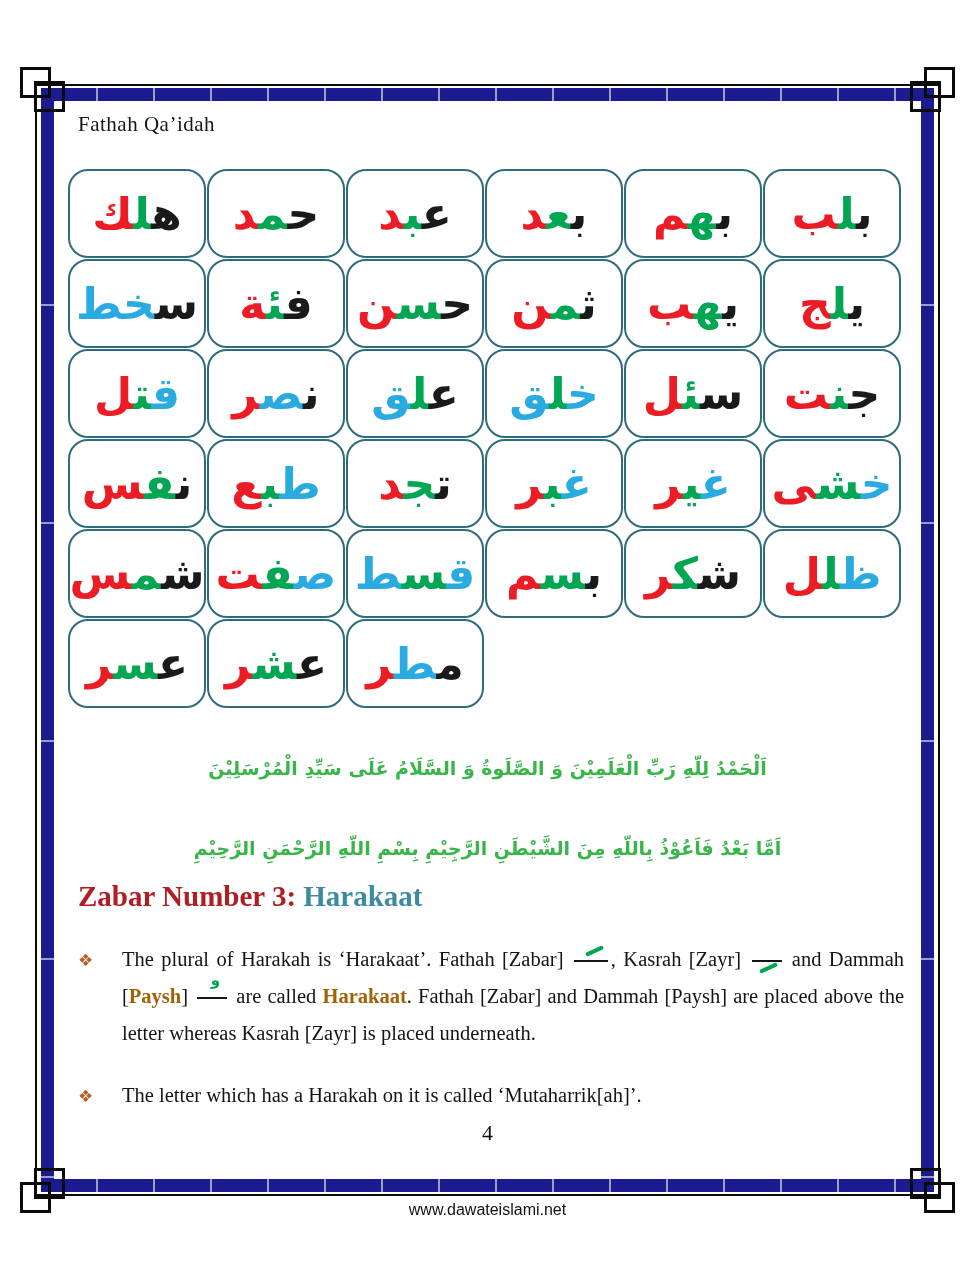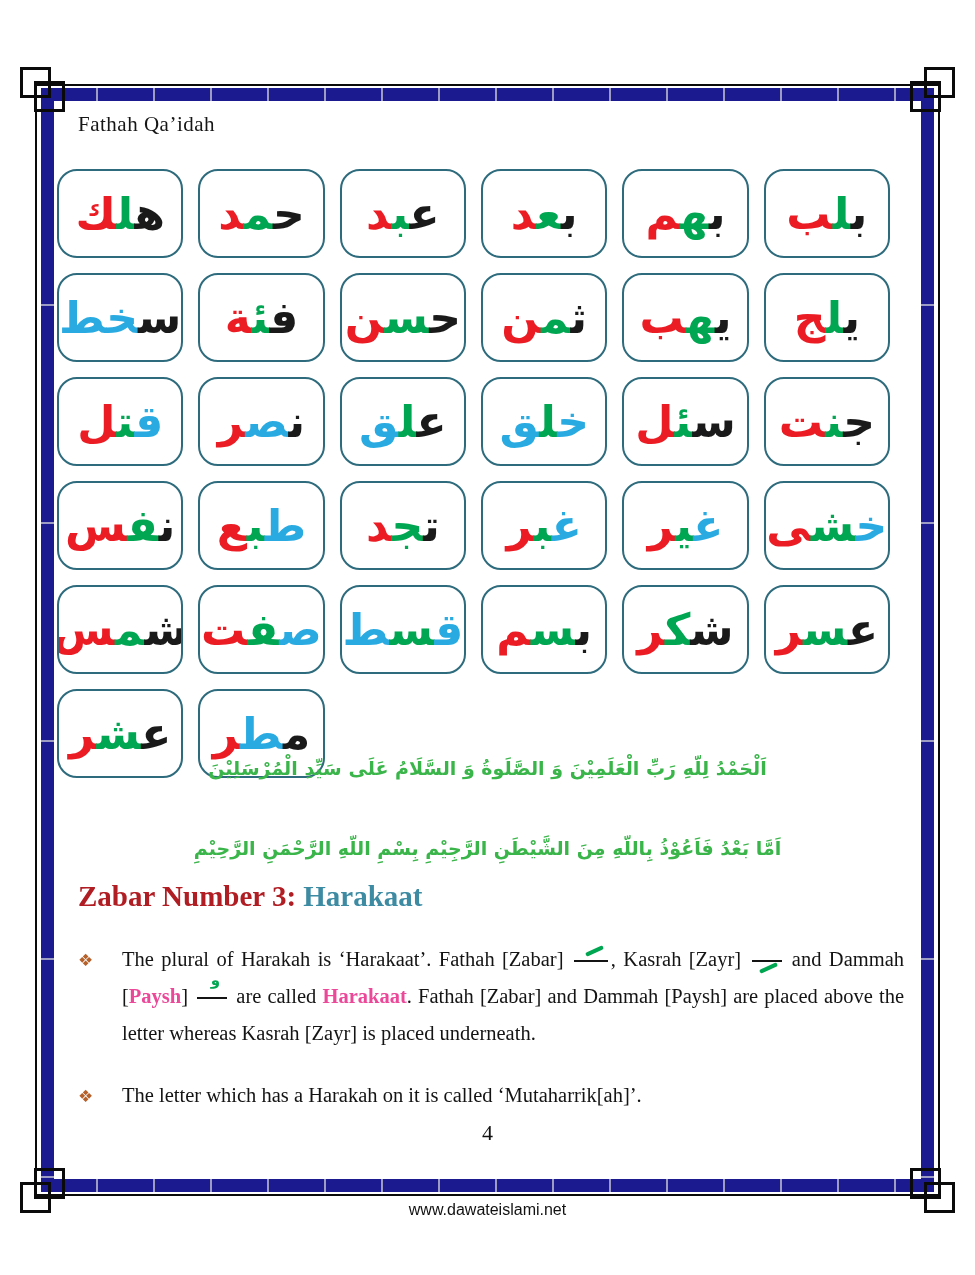--- a/index.html
+++ b/index.html
@@ -22,22 +22,22 @@
   .corner .sq.b{left:15px;top:15px;}
   .corner.tl{left:47px;top:94px;}
   .corner.tr{left:928px;top:94px;transform:scaleX(-1);}
   .corner.bl{left:47px;top:1186px;transform:scaleY(-1);}
   .corner.br{left:928px;top:1186px;transform:scale(-1,-1);}
 
   
   .header-title{position:absolute;left:78px;top:112px;font-size:21px;color:#161616;letter-spacing:.5px;}
 
   
-  .grid{position:absolute;left:57px;top:169px;width:833px;display:grid;
-        grid-template-columns:repeat(6,1fr);grid-auto-rows:89px;gap:15px;text-align:center;}
+  .grid{position:absolute;left:68px;top:169px;width:833px;display:grid;
+        grid-template-columns:repeat(6,1fr);grid-auto-rows:89px;gap:1px;text-align:center;}
   .card{background:#fff;border:2px solid #2d6b7d;border-radius:20px;
         display:flex;align-items:center;justify-content:center;overflow:hidden;}
   .word{direction:rtl;unicode-bidi:isolate;font-family:"DejaVu Sans",sans-serif;
         font-weight:bold;font-size:44px;line-height:1;white-space:nowrap;}
 
   
   .dua{position:absolute;left:60px;width:855px;text-align:center;direction:rtl;
        font-family:"DejaVu Sans",sans-serif;font-weight:bold;color:#3ab54a;font-size:19px;}
   .dua.l1{top:757px;}
   .dua.l2{top:837px;}
@@ -46,21 +46,21 @@
   .lesson{position:absolute;left:78px;top:880px;font-size:29px;font-weight:bold;}
   .lesson .red{color:#b01e24;}
   .lesson .teal{color:#3d8ba3;}
 
   
   .bullets{position:absolute;left:78px;top:941px;width:826px;}
   .bullet{position:relative;padding-left:44px;text-align:justify;
           font-size:20.5px;line-height:37px;color:#141414;}
   .bullet + .bullet{margin-top:25px;}
   .bullet .tick{position:absolute;left:0;top:1px;color:#b5612c;font-size:17px;font-family:"DejaVu Sans",sans-serif;}
-  .grn{color:#ec4899;font-weight:bold;}
+  .grn{color:#a16207;font-weight:bold;}
 
   
   .sym{display:inline-block;position:relative;height:2px;background:#141414;vertical-align:4px;margin:0 3px;}
   .sym.fathah{width:34px;}
   .sym.fathah::after{content:"";position:absolute;right:4px;top:-11px;width:19px;height:4px;
       background:#00A651;border-radius:3px;transform:rotate(-24deg);}
   .sym.kasrah{width:30px;}
   .sym.kasrah::after{content:"";position:absolute;right:4px;top:6px;width:19px;height:4px;
       background:#00A651;border-radius:3px;transform:rotate(-24deg);}
   .sym.dammah{width:30px;}
@@ -185,20 +185,23 @@
       <div class="card">
         <span class="word"><span style="color: rgb(41, 171, 226);">ق</span><span style="color: rgb(0, 166, 81);">س</span><span style="color: rgb(41, 171, 226);">ط</span></span>
       </div>
       <div class="card">
         <span class="word"><span style="color: rgb(26, 26, 26);">ب</span><span style="color: rgb(0, 166, 81);">س</span><span style="color: rgb(236, 28, 36);">م</span></span>
       </div>
       <div class="card">
         <span class="word"><span style="color: rgb(26, 26, 26);">ش</span><span style="color: rgb(0, 166, 81);">ك</span><span style="color: rgb(236, 28, 36);">ر</span></span>
       </div>
       <div class="card">
+        <span class="word"><span style="color: rgb(41, 171, 226);">ظ</span><span style="color: rgb(0, 166, 81);">ل</span><span style="color: rgb(236, 28, 36);">ل</span></span>
+      </div>
+      <div class="card">
         <span class="word"><span style="color: rgb(26, 26, 26);">ع</span><span style="color: rgb(0, 166, 81);">س</span><span style="color: rgb(236, 28, 36);">ر</span></span>
       </div>
       <div class="card">
         <span class="word"><span style="color: rgb(26, 26, 26);">ع</span><span style="color: rgb(0, 166, 81);">ش</span><span style="color: rgb(236, 28, 36);">ر</span></span>
       </div>
       <div class="card">
         <span class="word"><span style="color: rgb(26, 26, 26);">م</span><span style="color: rgb(41, 171, 226);">ط</span><span style="color: rgb(236, 28, 36);">ر</span></span>
       </div>
     </div>
 

